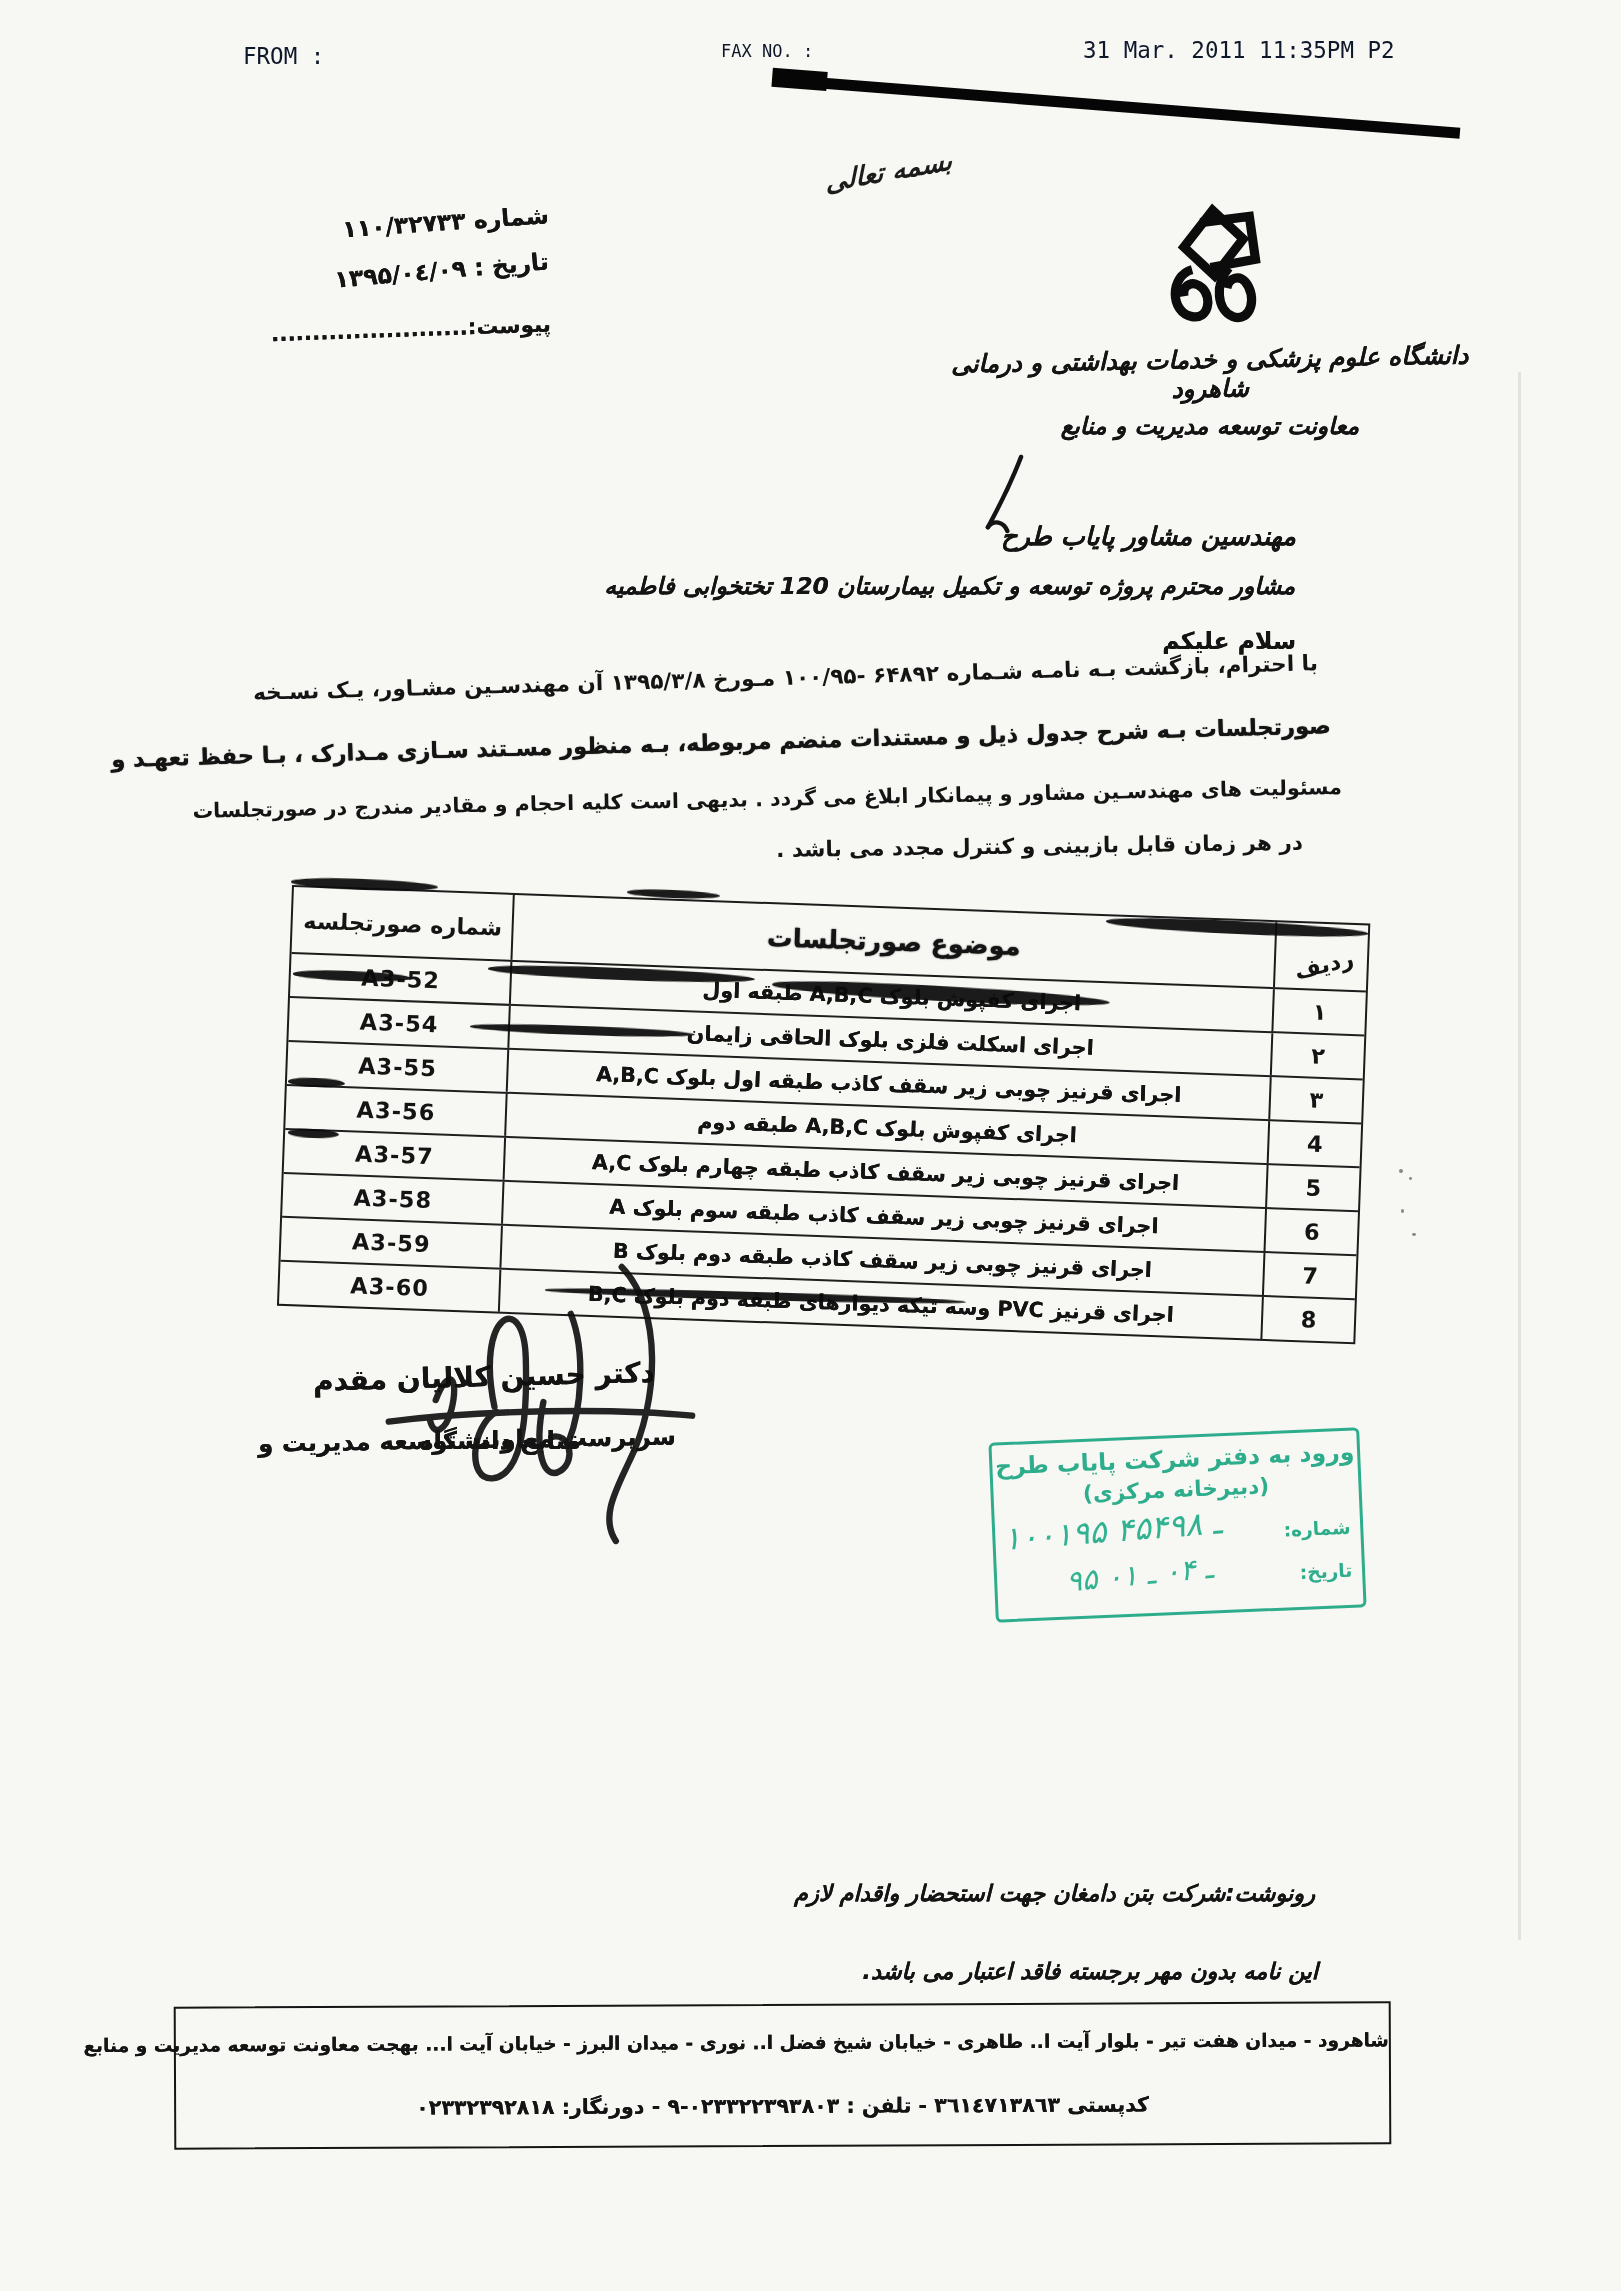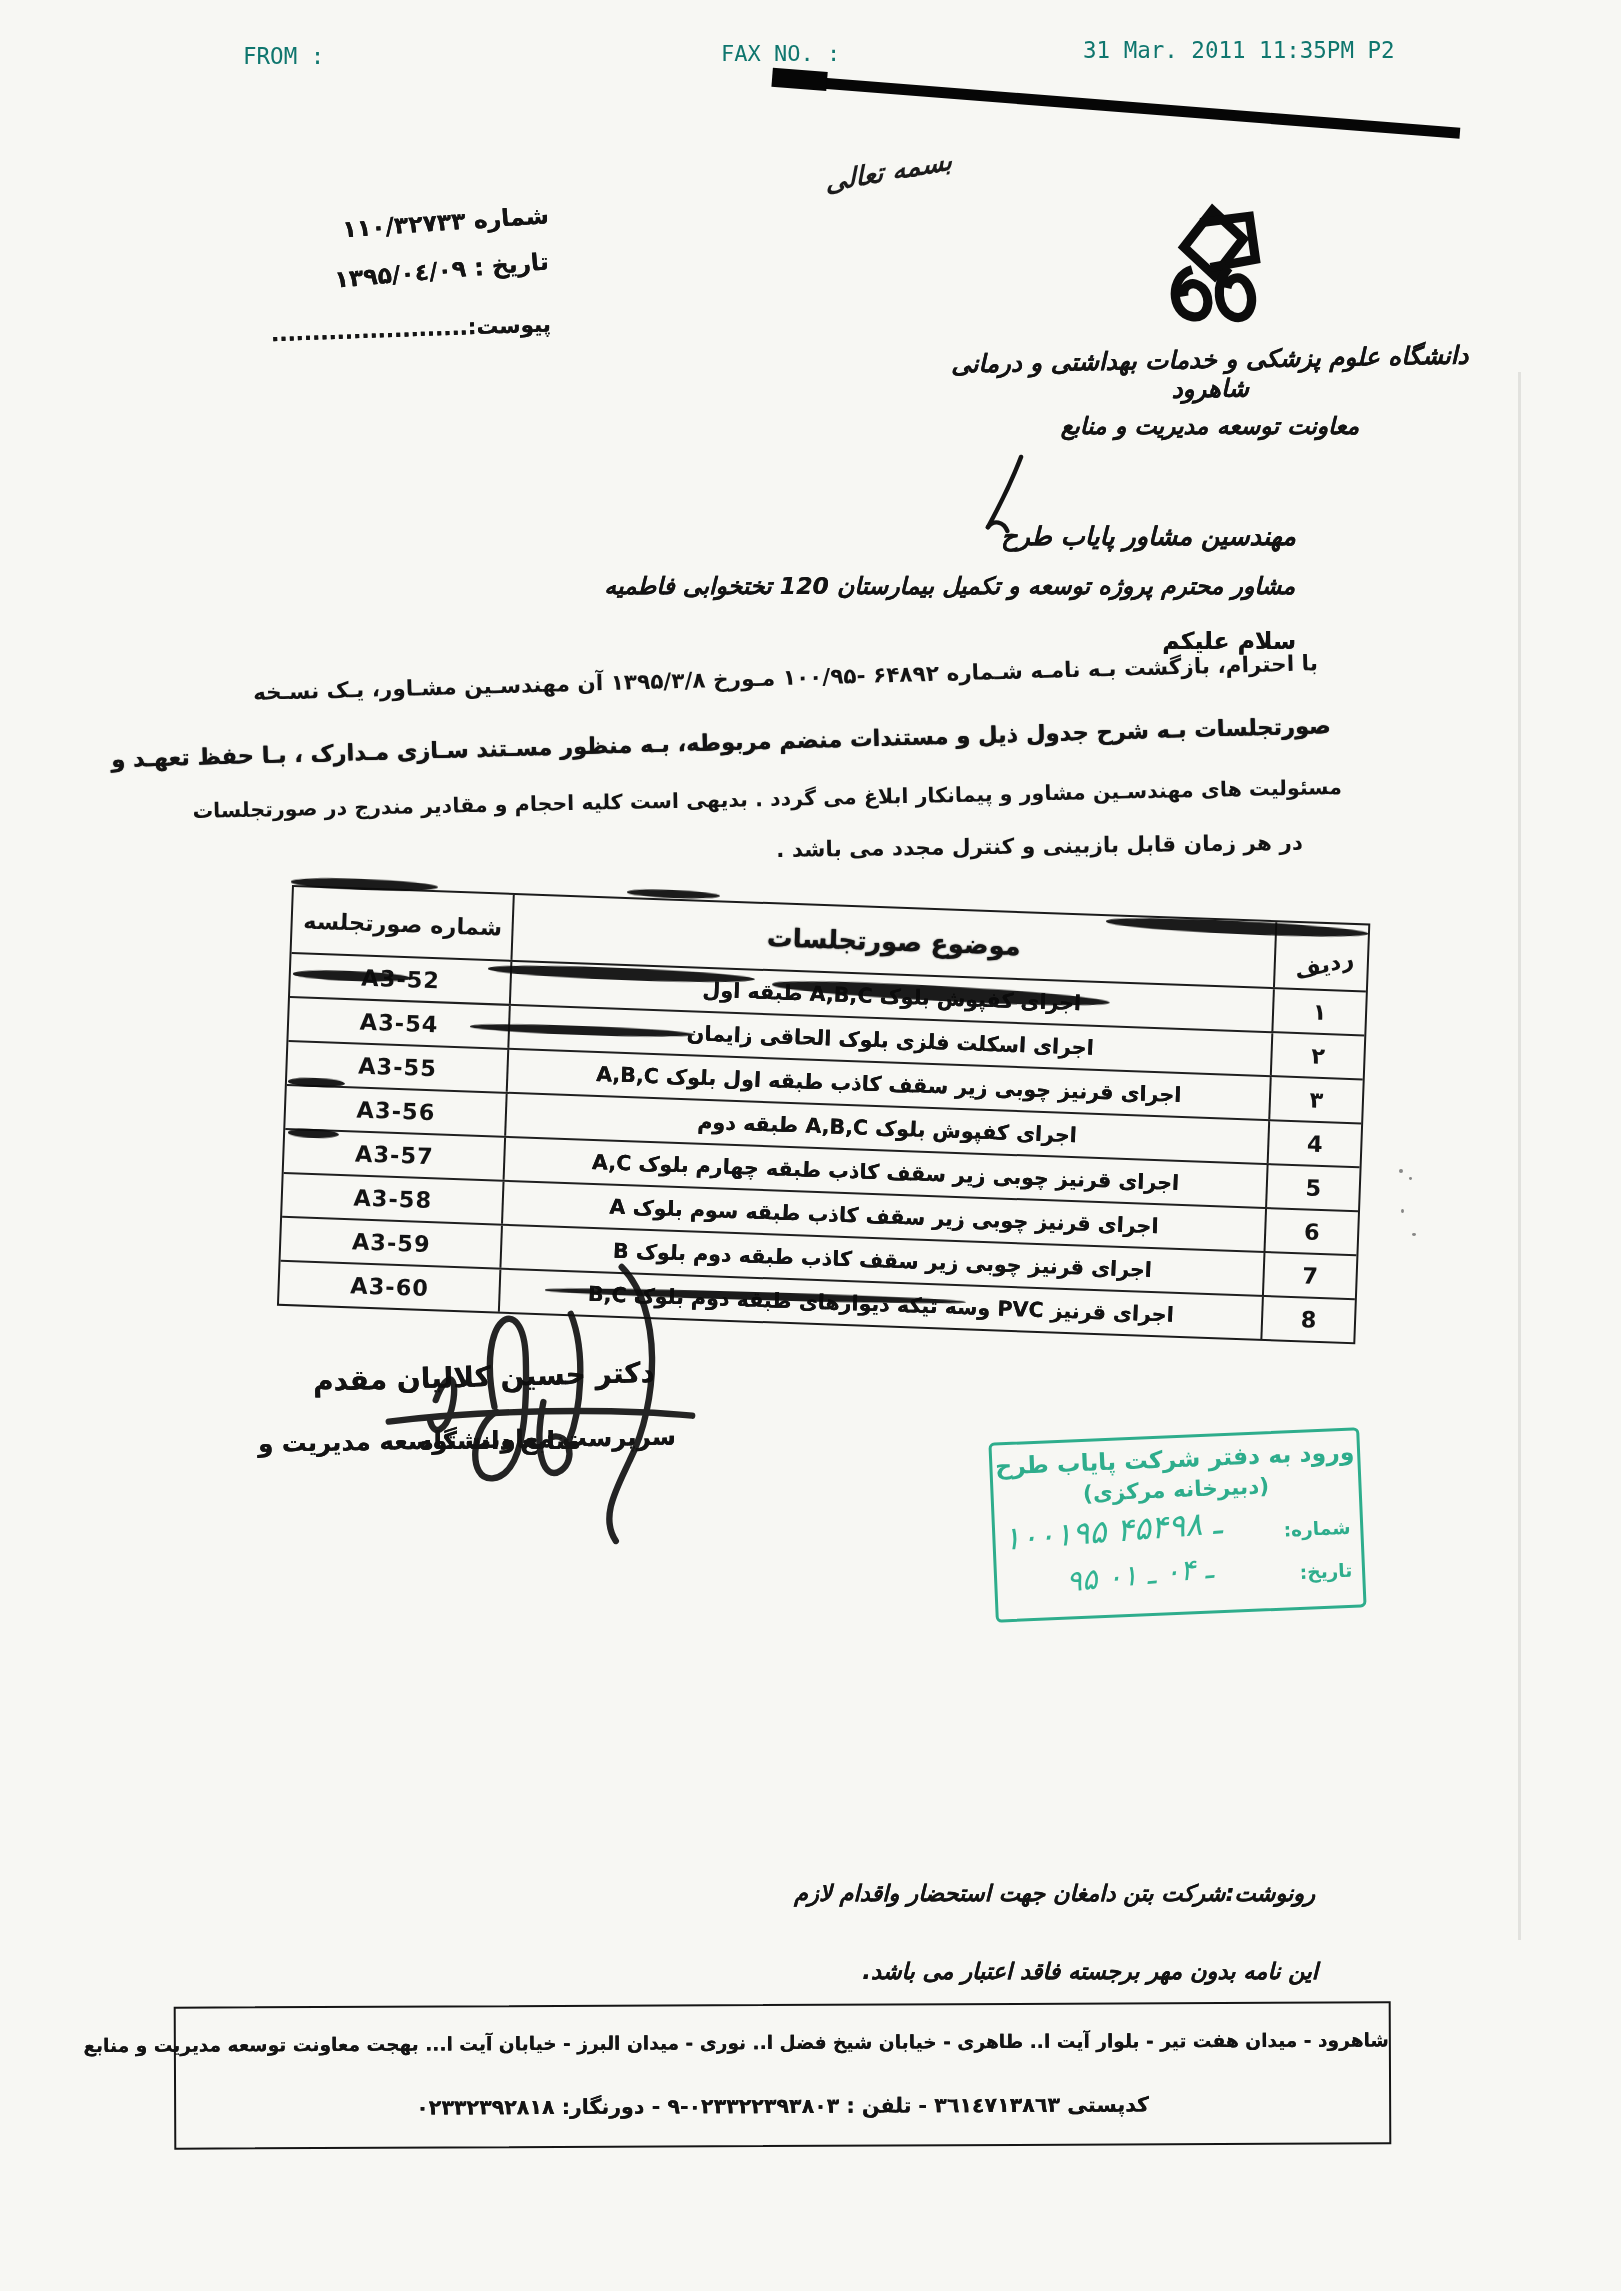--- a/index.html
+++ b/index.html
@@ -1,21 +1,21 @@
 <!DOCTYPE html>
 <html lang="fa"><head>
 <meta charset="utf-8">
 <style>
   html,body{margin:0;padding:0;background:#e9e9e6;}
   #page{position:relative;width:1621px;height:2292px;background:#f7f7f3;overflow:hidden;
         font-family:"DejaVu Sans",sans-serif;color:#141414;}
   .abs{position:absolute;}
   .rtl{direction:rtl;text-align:right;}
   .ctr{text-align:center;}
-  .mono{font-family:"DejaVu Sans Mono",monospace;color:#0f766e;}
+  .mono{font-family:"DejaVu Sans Mono",monospace;color:#0f172a;}
   .ink{text-shadow:0 0 0.6px currentColor;}
   .nowrap{white-space:nowrap;}
   .noise{position:absolute;background:#0b0b0b;border-radius:46% 54% 50% 50%;filter:blur(0.6px);opacity:.93;}
   .dot{position:absolute;background:#4c4c4c;border-radius:50%;opacity:.65;}
 
   
   .fax-line{position:absolute;left:776px;top:74px;width:686px;height:10.8px;background:#060606;
             transform:rotate(4.5deg);transform-origin:left center;}
   .fax-line::before{content:"";position:absolute;left:-3.9px;top:-5.9px;width:55px;height:18.6px;background:#060606;}
 
@@ -64,21 +64,21 @@
              direction:rtl;white-space:nowrap;letter-spacing:-0.3px;}
   .streak{position:absolute;left:1518px;top:372px;width:2.9px;height:1568px;background:#e2e2de;}
   svg{display:block;}
 </style>
 </head>
 <body>
 
 <div id="page">
 
   <div class="abs mono" style="left:243px;top:43px;font-size:22.5px;">FROM :</div>
-  <div class="abs mono" style="left:721px;top:41px;font-size:22px;">FAX NO. :</div>
+  <div class="abs mono" style="left:721px;top:41px;font-size:17px;">FAX NO. :</div>
   <div class="abs mono" style="left:1070px;top:37px;font-size:22.5px;margin-left:13px;">31 Mar. 2011 11:35PM  P2</div>
   <div class="fax-line"></div>
 
   <div class="abs besm rtl" style="left:806px;top:157px;width:147px;">بسمه تعالی</div>
 
   <div class="abs rtl meta ink" style="left:292px;top:210px;width:257px;transform:rotate(-4deg);">
     <span>شماره</span>&nbsp;<span>۱۱۰/۳۲۷۳۳</span>
   </div>
   <div class="abs rtl meta ink" style="left:278px;top:259px;width:271px;transform:rotate(-5deg);">
     <span>تاریخ :</span>&nbsp;<span>۱۳۹۵/۰٤/۰۹</span>

